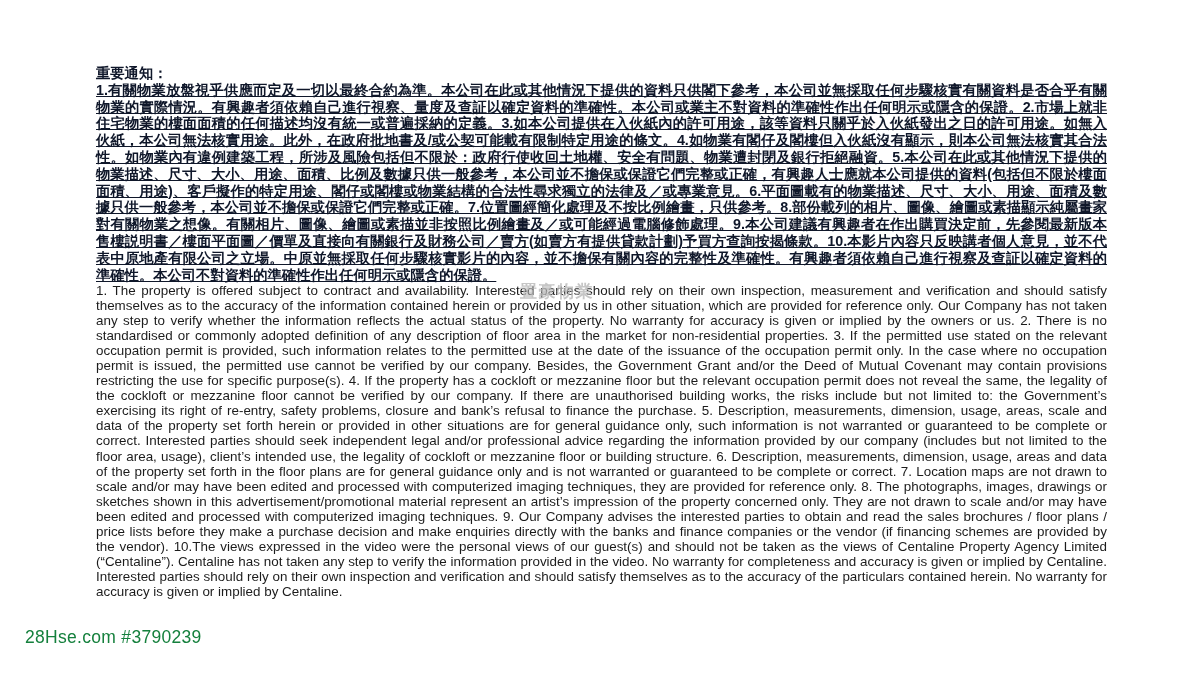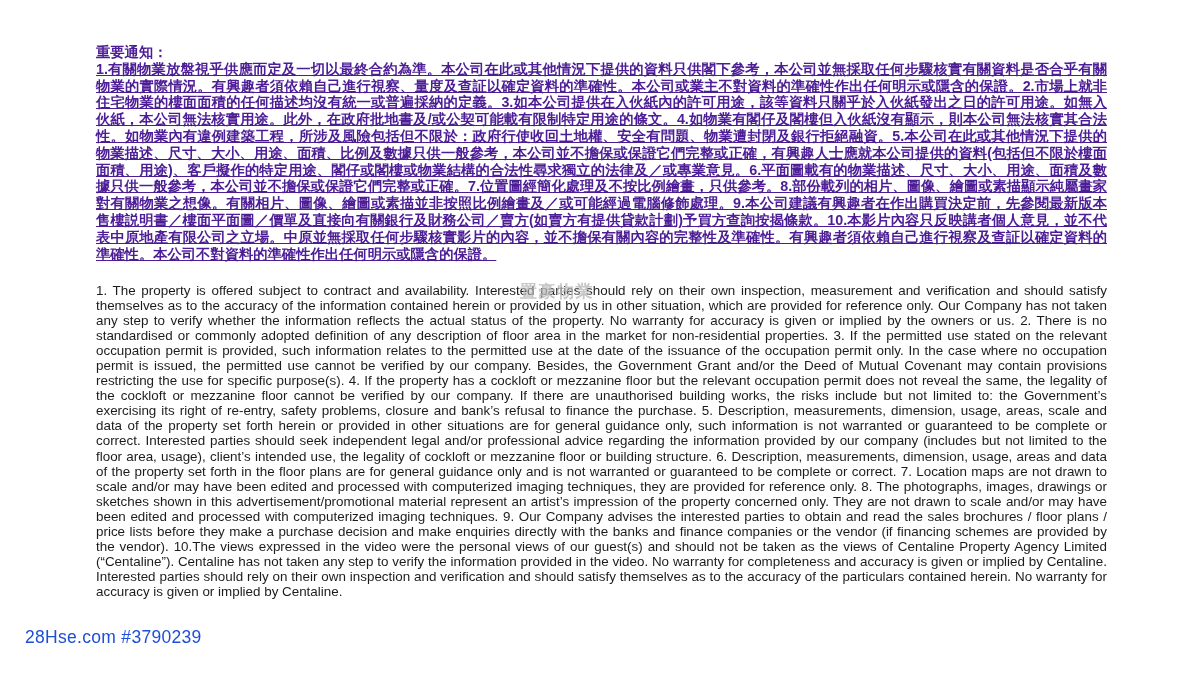--- a/index.html
+++ b/index.html
@@ -16,23 +16,23 @@
   }
   .stage {
     position: absolute;
     inset: 0;
     background: #ffffff;
   }
   
   .zh-block {
     position: absolute;
     left: 96px;
-    top: 44px;
+    top: 65px;
     width: 1011px;
-    color: #4c1d95;
+    color: #0f172a;
     font-weight: 700;
     font-size: 14.3px;
     line-height: 16.8px;
   }
   .zh-heading {
     text-align: left;
   }
   .zh-body {
     text-align: justify;
     text-decoration: underline;
@@ -64,21 +64,21 @@
     font-weight: 700;
     letter-spacing: 1.5px;
     pointer-events: none;
     white-space: nowrap;
   }
   
   .footer-credit {
     position: absolute;
     left: 25px;
     top: 627px;
-    color: #1d4ed8;
+    color: #15803d;
     font-size: 17.5px;
     letter-spacing: 0.3px;
   }
 </style>
 </head>
 <body>
 
 <div class="stage">
 
   <div class="zh-block">

